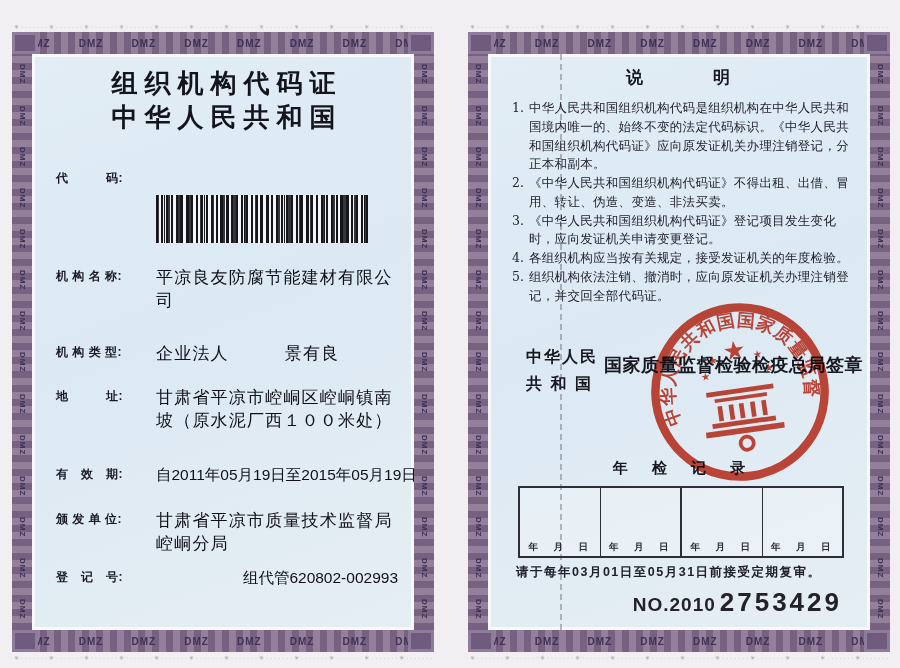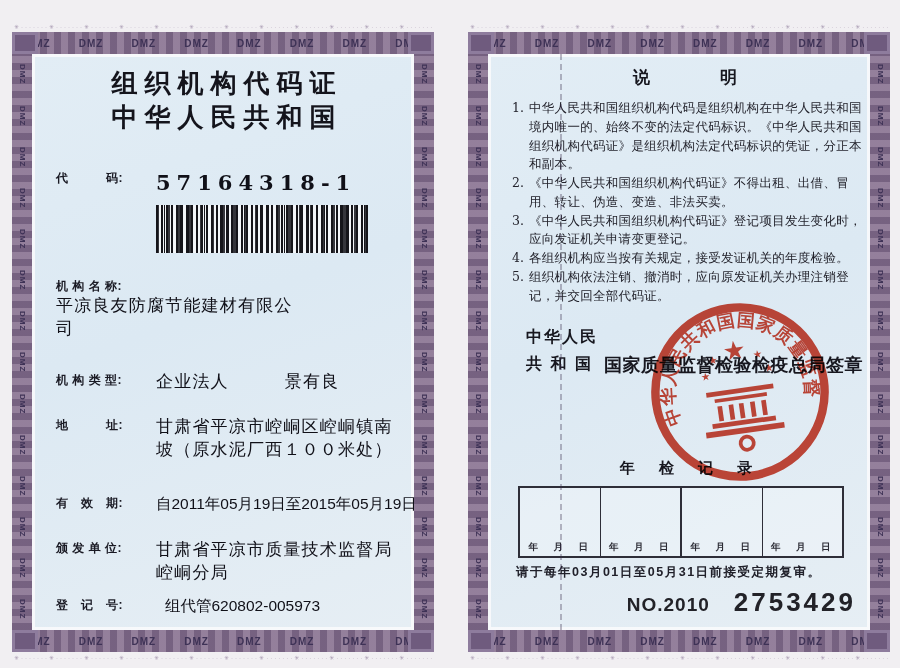--- a/index.html
+++ b/index.html
@@ -42,54 +42,54 @@
   .val{flex:1;font-size:17px;font-weight:normal;letter-spacing:1.2px;line-height:1.35;color:#101018;
        max-width:248px;}
   .r-code{margin-top:34px;}
   .code-val{font-family:"DejaVu Serif","Liberation Serif",serif;font-size:21px;font-weight:bold;
             letter-spacing:6px;max-width:none;padding-top:0;}
   .barcode{margin:8px 0 0 100px;width:212px;height:48px;background:
       repeating-linear-gradient(90deg,#15151a 0 2px,transparent 2px 5px),
       repeating-linear-gradient(90deg,#15151a 0 1px,transparent 1px 8px),
       repeating-linear-gradient(90deg,rgba(20,20,26,.85) 0 3px,transparent 3px 11px),
       #f2f5f8;}
-  .r-name{margin-top:24px;flex-direction:column;} .r-type{margin-top:30px;} .r-addr{margin-top:22px;}
+  .r-name{margin-top:24px;} .r-type{margin-top:30px;} .r-addr{margin-top:22px;}
   .r-valid{margin-top:32px;} .r-issuer{margin-top:24px;} .r-reg{margin-top:12px;gap:9px;}
   .type-val{display:flex;gap:56px;max-width:none;}
-  .nowrap{white-space:nowrap;font-size:15.5px;letter-spacing:0;max-width:none;}
+  .nowrap{white-space:nowrap;font-size:15.5px;letter-spacing:0;max-width:none;text-align:right;}
   
-  .inner.back-in{padding:10px 0 0 24px;box-sizing:border-box;}
+  .inner.back-in{padding:10px 14px 0 24px;box-sizing:border-box;}
   .crease{position:absolute;top:0;bottom:0;left:72px;width:0;
           border-left:2px dashed rgba(55,45,75,.32);z-index:5;}
   .notes-ttl{text-align:center;font-size:17px;font-weight:bold;letter-spacing:12px;
              color:#17171f;margin-top:2px;}
   .notes{margin-top:10px;font-family:"DejaVu Serif","Liberation Serif",serif;
          font-size:12.5px;line-height:1.5;color:#23232c;}
   .note{display:flex;}
   .note-num{width:17px;flex:none;}
   .note-text{flex:1;letter-spacing:.3px;}
   .mid-sec{position:relative;height:112px;margin-top:14px;}
-  .country{position:absolute;left:14px;top:4px;font-size:16px;font-weight:bold;
+  .country{position:absolute;left:14px;top:24px;font-size:16px;font-weight:bold;
            letter-spacing:2px;color:#17171f;line-height:1.7;width:76px;}
   .country div{white-space:nowrap;}
   .authority{position:absolute;left:92px;top:34px;font-size:18px;font-weight:bold;
              letter-spacing:.5px;color:#17171f;white-space:nowrap;z-index:1;}
   .seal{position:absolute;top:244px;left:158px;width:188px;height:188px;z-index:4;
         mix-blend-mode:multiply;opacity:.92;transform:rotate(-8deg);}
   .annual-ttl{margin-top:28px;text-align:center;font-size:15px;font-weight:bold;
               letter-spacing:10px;color:#17171f;}
   .yt{margin:8px 0 0 6px;width:326px;height:72px;display:flex;
       border:2px solid #2e2e38;box-sizing:border-box;background:rgba(255,255,255,.25);}
   .yt-cell{flex:1;display:flex;align-items:flex-end;justify-content:center;
            padding-bottom:2px;font-size:9.5px;letter-spacing:3px;color:#2b2b34;
            border-right:1px solid #2e2e38;font-weight:bold;}
   .yt-cell:nth-child(2){border-right-width:2px;}
   .yt-cell:last-child{border-right:none;}
   .review{margin:6px 0 0 4px;font-size:12.5px;font-weight:bold;letter-spacing:1.5px;color:#20202a;}
-  .serial{display:flex;justify-content:flex-end;align-items:baseline;gap:24px;
+  .serial{display:flex;justify-content:flex-end;align-items:baseline;gap:4px;
           margin:6px 14px 0 0;color:#222228;}
   .serial-prefix{font-size:19px;font-weight:bold;letter-spacing:1px;}
   .serial-number{font-size:26px;font-weight:bold;letter-spacing:3px;}
 </style>
 </head>
 <body>
 
 <div class="stage">
 
   <div class="sheet front">
@@ -152,21 +152,20 @@
     <div class="corner c-tr"></div>
     <div class="corner c-bl"></div>
     <div class="corner c-br"></div>
 
     <div class="inner front-in">
       <div class="ttl">组织机构代码证</div>
       <div class="ttl">中华人民共和国</div>
 
       <div class="row r-code">
         <span class="lbl">代　　　码:</span>
-        <span class="val code-val">57164318-1</span>
       </div>
       <div class="barcode"></div>
 
       <div class="row r-name">
         <span class="lbl">机 构 名 称:</span>
         <span class="val">平凉良友防腐节能建材有限公司</span>
       </div>
 
       <div class="row r-type">
         <span class="lbl">机 构 类 型:</span>
@@ -186,21 +185,21 @@
         <span class="val nowrap">自2011年05月19日至2015年05月19日</span>
       </div>
 
       <div class="row r-issuer">
         <span class="lbl">颁 发 单 位:</span>
         <span class="val">甘肃省平凉市质量技术监督局崆峒分局</span>
       </div>
 
       <div class="row r-reg">
         <span class="lbl">登　记　号:</span>
-        <span class="val nowrap">组代管620802-005973</span>
+        <span class="val nowrap">组代管620802-002993</span>
       </div>
     </div>
   </div>
 
   <div class="sheet back">
     <div class="micro micro-top"><span>✳·······</span><span>✳·······</span><span>✳·······</span><span>✳·······</span><span>✳·······</span><span>✳·······</span><span>✳·······</span><span>✳·······</span><span>✳·······</span><span>✳·······</span><span>✳·······</span><span>✳·······</span></div>
     <div class="micro micro-bottom"><span>✳·······</span><span>✳·······</span><span>✳·······</span><span>✳·······</span><span>✳·······</span><span>✳·······</span><span>✳·······</span><span>✳·······</span><span>✳·······</span><span>✳·······</span><span>✳·······</span><span>✳·······</span></div>
 
     <div class="band band-top">
         <span>DMZ</span>
@@ -260,21 +259,21 @@
     <div class="corner c-br"></div>
 
     <div class="inner back-in">
       <div class="crease"></div>
 
       <div class="notes-ttl">说　　明</div>
 
       <div class="notes">
         <div class="note">
           <span class="note-num">1.</span>
-          <span class="note-text">中华人民共和国组织机构代码是组织机构在中华人民共和国境内唯一的、始终不变的法定代码标识。《中华人民共和国组织机构代码证》是组织机构法定代码标识的凭证，分正本和副本。</span>
+          <span class="note-text">中华人民共和国组织机构代码是组织机构在中华人民共和国境内唯一的、始终不变的法定代码标识。《中华人民共和国组织机构代码证》应向原发证机关办理注销登记，分正本和副本。</span>
         </div>
         <div class="note">
           <span class="note-num">2.</span>
           <span class="note-text">《中华人民共和国组织机构代码证》不得出租、出借、冒用、转让、伪造、变造、非法买卖。</span>
         </div>
         <div class="note">
           <span class="note-num">3.</span>
           <span class="note-text">《中华人民共和国组织机构代码证》登记项目发生变化时，应向发证机关申请变更登记。</span>
         </div>
         <div class="note">

